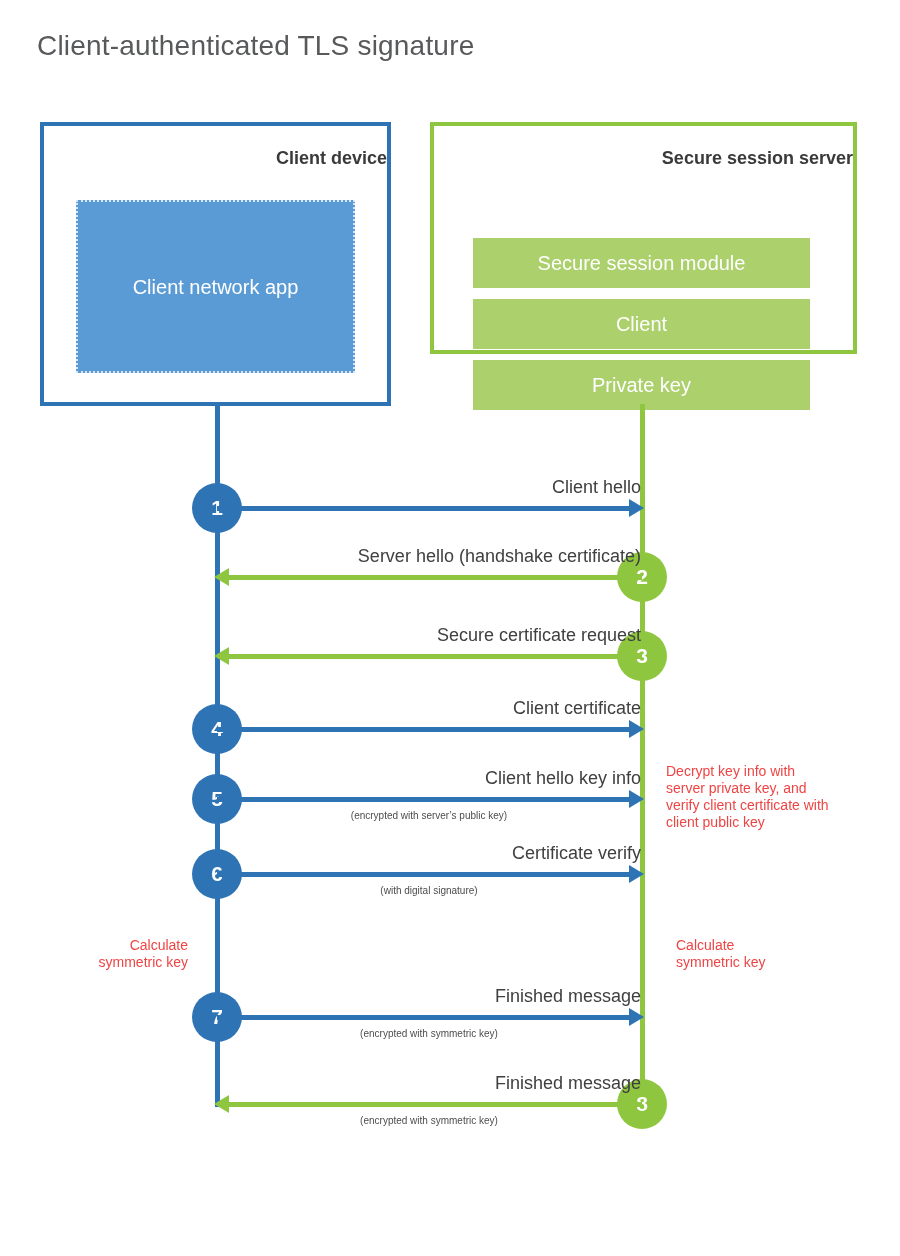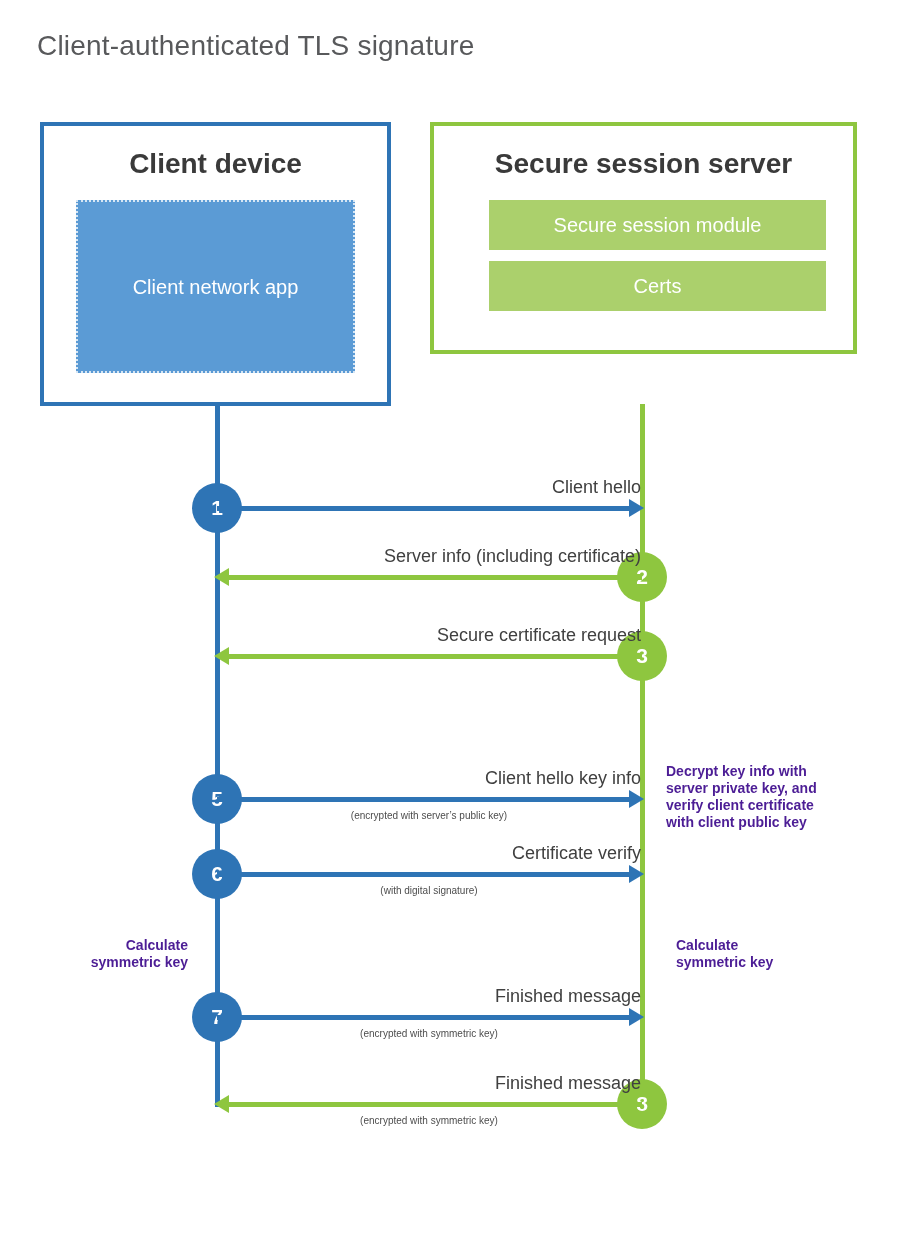--- a/index.html
+++ b/index.html
@@ -23,35 +23,35 @@
     position:absolute;left:37px;top:30px;
     font-size:28px;font-weight:300;letter-spacing:.2px;
     color:#58595b;
   }
   
   .actor-box{position:absolute;background:#fff;}
   .actor-box.client{left:40px;top:122px;width:351px;height:284px;border:4px solid var(--blue);}
   .actor-box.server{left:430px;top:122px;width:427px;height:232px;border:4px solid var(--green);}
   .actor-title{
     position:absolute;left:0;right:0;top:22px;
-    text-align:center;font-size:28px;font-weight:bold;color:#3a3a3a;
+    text-align:right;font-size:18px;font-weight:bold;color:#3a3a3a;
   }
   .client-app{
     position:absolute;left:32px;top:74px;width:279px;height:173px;
     background:var(--blue-light);
     border:2px dotted rgba(255,255,255,.75);
     display:flex;align-items:center;justify-content:center;text-align:left;
     color:#ffffff;font-size:20px;line-height:1.6;
     padding:0 40px;
   }
   .server-bar{
-    position:absolute;left:55px;width:337px;height:50px;
+    position:absolute;left:39px;width:337px;height:50px;
     background:var(--green-light);
     display:flex;align-items:center;justify-content:center;
-    color:#ffffff;font-size:20px;
+    color:#ffffff;font-size:20px;margin-top:38px;
   }
   .server-bar.b0{top:74px;}
   .server-bar.b1{top:135px;}
   .server-bar.b2{top:196px;}
   
   .lifeline{position:absolute;width:5px;}
   .lifeline.blue{left:215px;top:406px;height:701px;background:var(--blue);}
   .lifeline.green{left:640px;top:404px;height:700px;background:var(--green);}
   
   .step{position:absolute;left:0;width:900px;height:50px;}
@@ -70,21 +70,21 @@
   .step.left  .head{left:214px;border-right:15px solid var(--green);}
   .msg-label{
     position:absolute;left:217px;width:424px;top:-6px;
     text-align:right;font-size:18px;color:#404040;
   }
   .msg-sub{
     position:absolute;left:217px;width:424px;top:36px;
     text-align:center;font-size:10px;color:#4d4d4d;
   }
   
-  .note{position:absolute;font-size:14px;line-height:17px;color:#4c1d95;font-weight:bold;}
+  .note{position:absolute;font-size:14px;line-height:17px;color:#ef4444;}
   .note.decrypt{left:666px;top:763px;width:164px;text-align:left;}
   .note.calc-left{left:88px;top:937px;width:100px;text-align:right;}
   .note.calc-right{left:676px;top:937px;width:110px;text-align:left;}
 </style>
 </head>
 <body>
 
 <div class="canvas">
 
   <div class="title">Client-authenticated TLS signature</div>
@@ -92,47 +92,54 @@
   <div class="actor-box client">
     <div class="actor-title">Client device</div>
     <div class="client-app">
       <span>Client network app</span>
     </div>
   </div>
 
   <div class="actor-box server">
     <div class="actor-title">Secure session server</div>
     <div class="server-bar b0">Secure session module</div>
-    <div class="server-bar b1">Certs</div>
+    <div class="server-bar b1">Client</div>
+    <div class="server-bar b2">Private key</div>
   </div>
 
   <div class="lifeline blue"></div>
   <div class="lifeline green"></div>
 
   <div class="step right" style="top:483px">
     <div class="circle">1</div>
     <div class="bar"></div>
     <div class="head"></div>
     <div class="msg-label">Client hello</div>
   </div>
 
   <div class="step left" style="top:552px">
     <div class="circle">2</div>
     <div class="bar"></div>
     <div class="head"></div>
-    <div class="msg-label">Server info (including certificate)</div>
+    <div class="msg-label">Server hello (handshake certificate)</div>
   </div>
 
   <div class="step left" style="top:631px">
     <div class="circle">3</div>
     <div class="bar"></div>
     <div class="head"></div>
     <div class="msg-label">Secure certificate request</div>
   </div>
 
+  <div class="step right" style="top:704px">
+    <div class="circle">4</div>
+    <div class="bar"></div>
+    <div class="head"></div>
+    <div class="msg-label">Client certificate</div>
+  </div>
 
   <div class="step right" style="top:774px">
     <div class="circle">5</div>
     <div class="bar"></div>
     <div class="head"></div>
     <div class="msg-label">Client hello key info</div>
     <div class="msg-sub">(encrypted with server’s public key)</div>
   </div>
 
   <div class="step right" style="top:849px">

